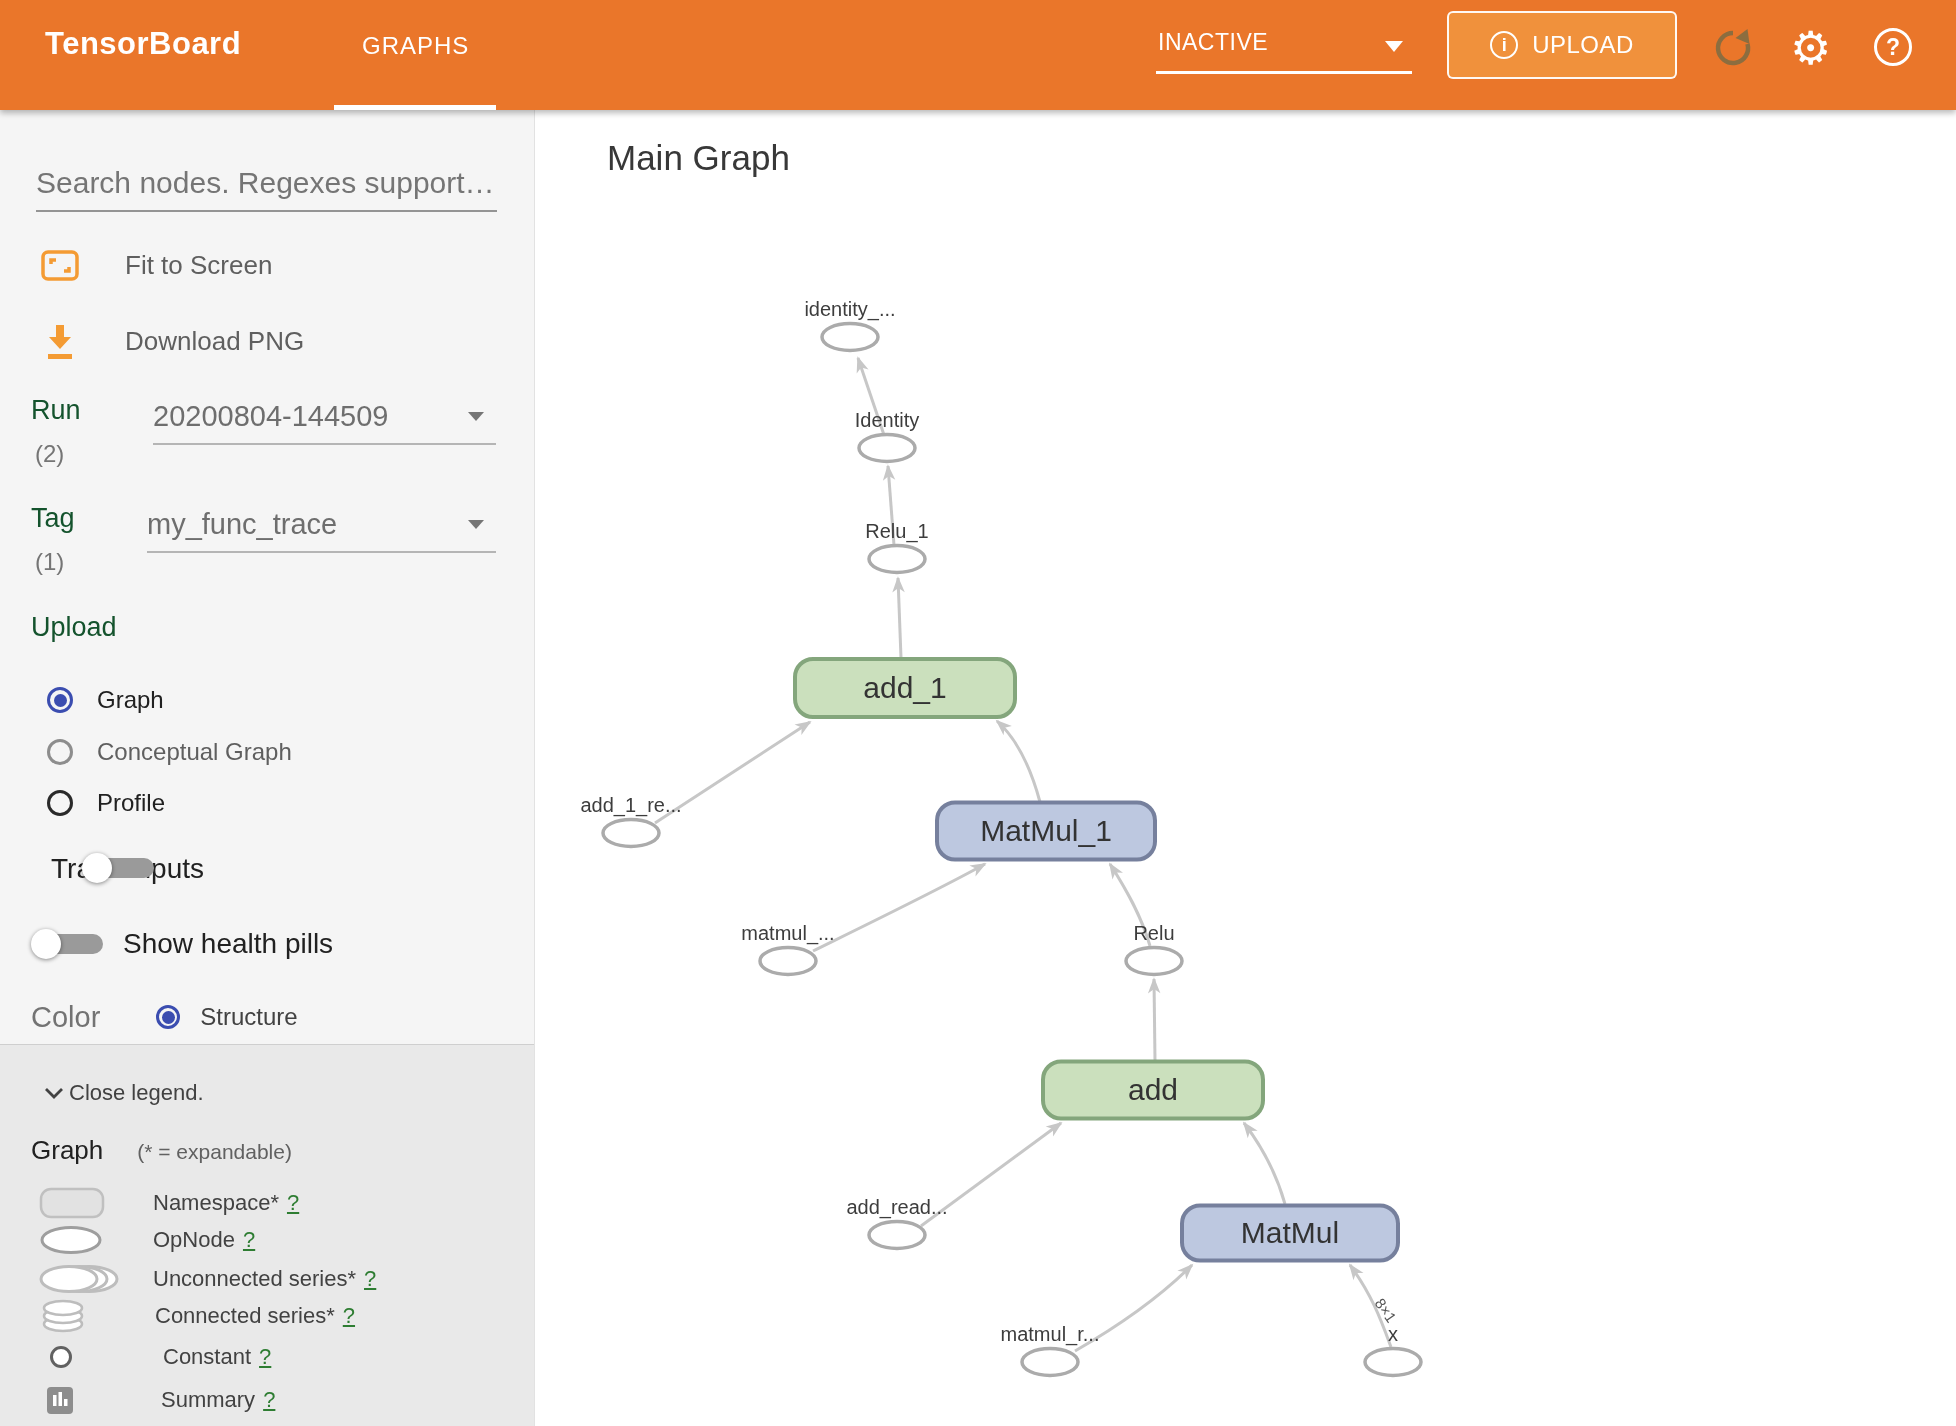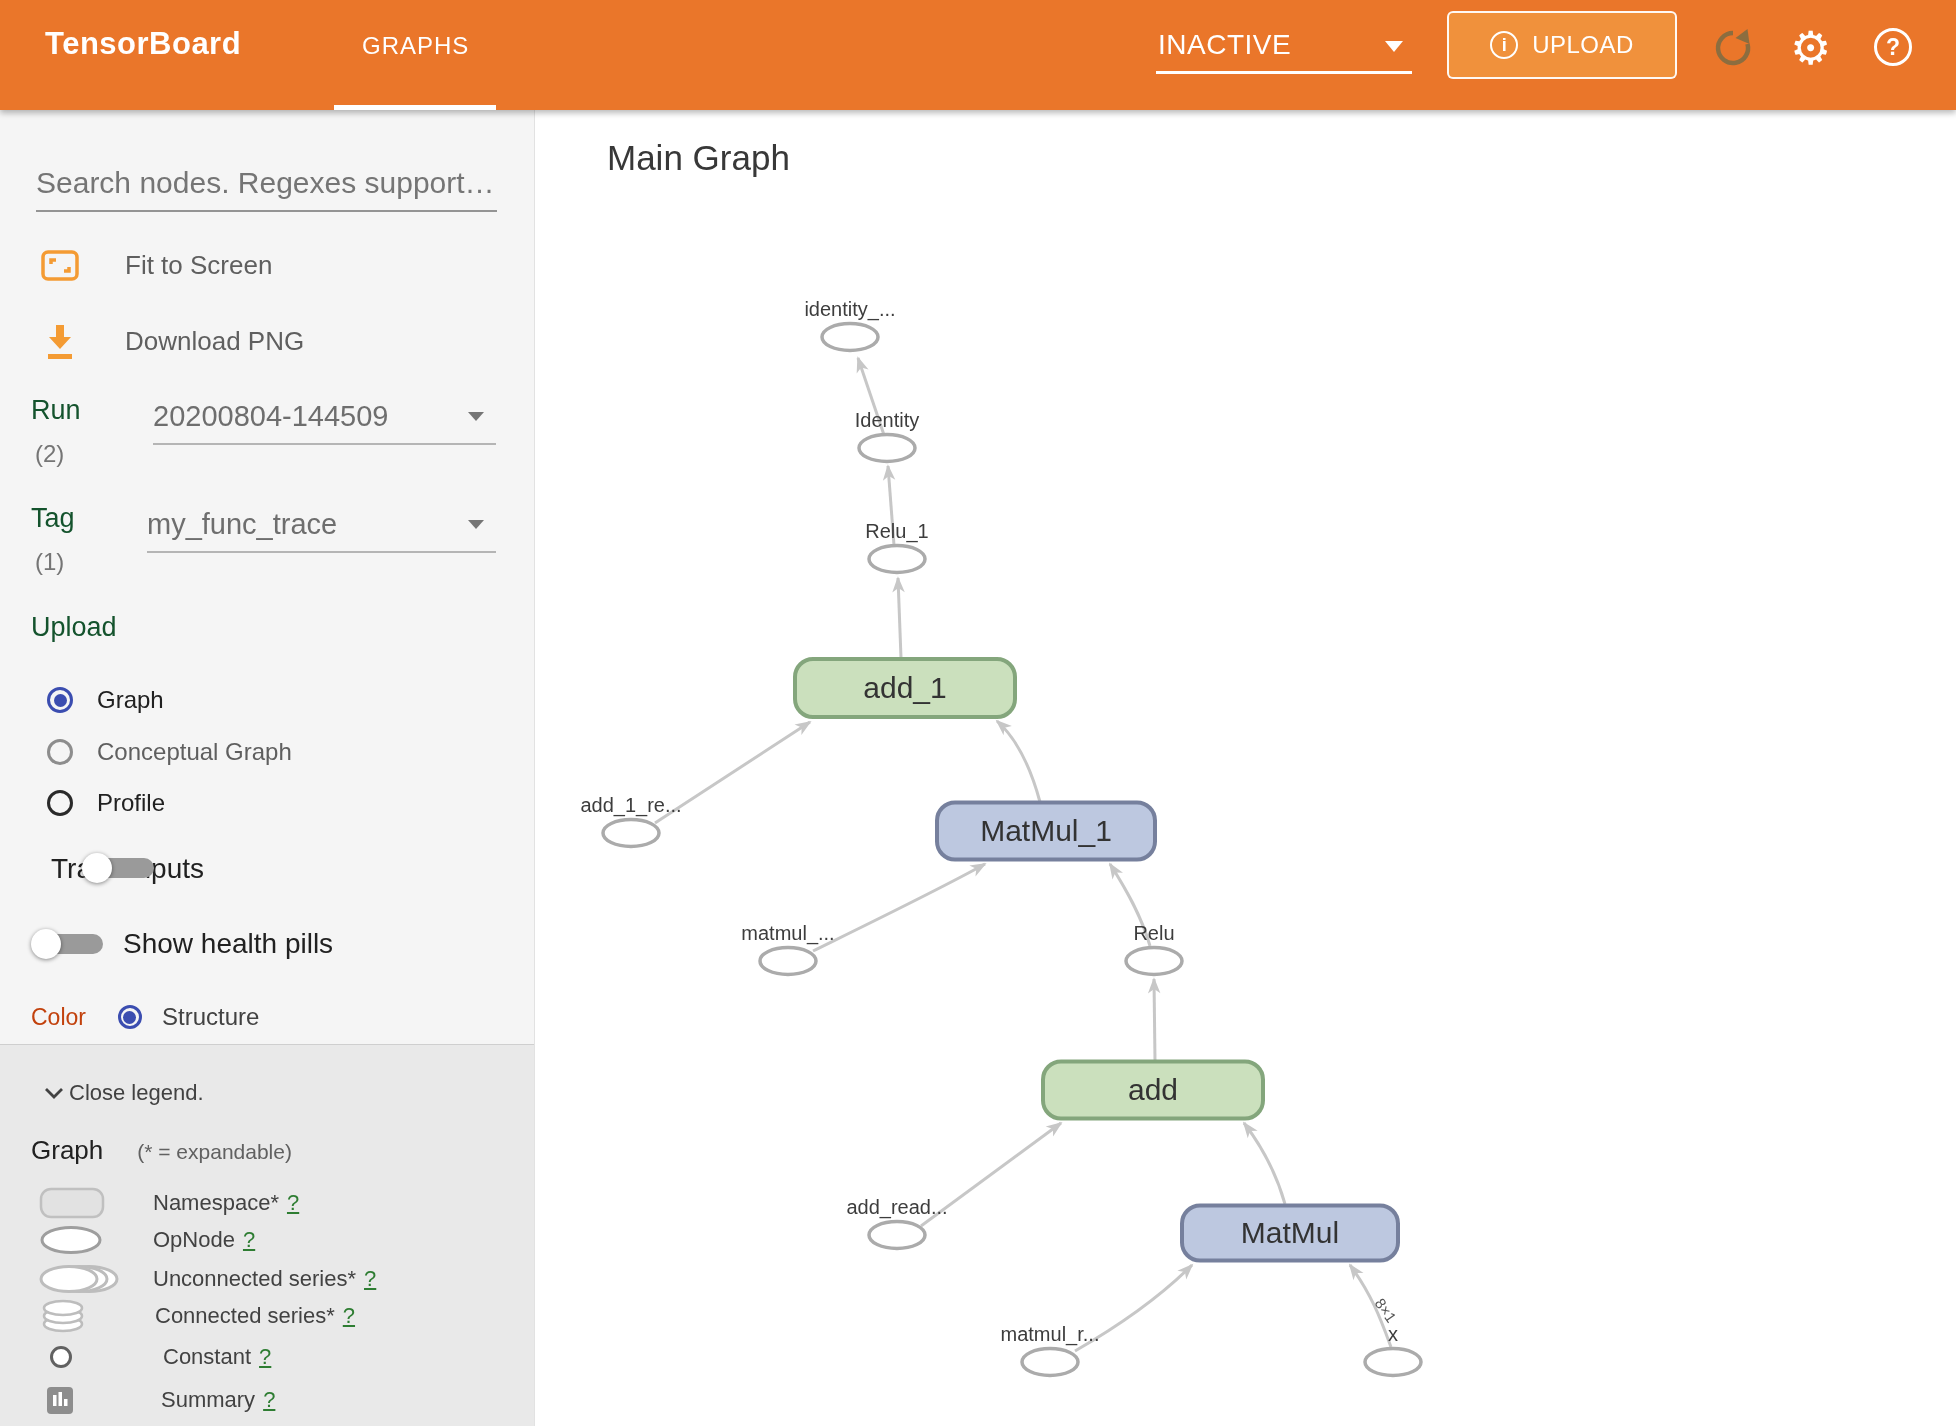--- a/index.html
+++ b/index.html
@@ -5,21 +5,21 @@
   html,body{margin:0;padding:0;}
   body{font-family:"Liberation Sans",sans-serif;background:#fff;}
   #app{position:relative;width:1956px;height:1426px;overflow:hidden;background:#fff;}
 
   
   #header{position:absolute;left:0;top:0;width:1956px;height:110px;background:#ea762a;z-index:10;
           box-shadow:0 3px 6px rgba(0,0,0,.28);}
   .brand{position:absolute;left:45px;top:26px;font-size:31px;font-weight:bold;color:#fff;letter-spacing:.5px;}
   .tab{position:absolute;left:362px;top:32px;font-size:24px;color:#fff;letter-spacing:1px;cursor:pointer;}
   .tab-indicator{position:absolute;left:334px;top:105px;width:162px;height:5px;background:#fff;}
-  .status-select{position:absolute;left:1158px;top:29px;width:254px;height:44px;color:#fff;font-size:28px;letter-spacing:.5px;cursor:pointer;}
+  .status-select{position:absolute;left:1158px;top:29px;width:254px;height:44px;color:#fff;font-size:23px;letter-spacing:.5px;cursor:pointer;}
   .status-underline{position:absolute;left:1156px;top:71px;width:256px;height:3px;background:#fff;}
   .caret-down-white{position:absolute;left:1385px;top:41px;width:0;height:0;
           border-left:9px solid transparent;border-right:9px solid transparent;border-top:11px solid #fff;}
   .upload-btn{position:absolute;left:1447px;top:11px;width:230px;height:68px;box-sizing:border-box;
           background:#f0913c;border:2px solid rgba(255,255,255,.95);border-radius:6px;
           display:flex;align-items:center;justify-content:center;gap:14px;color:#fff;cursor:pointer;}
   .upload-btn .label{font-size:24px;letter-spacing:.5px;}
   .info-circle{width:28px;height:28px;border:2.5px solid #fff;border-radius:50%;box-sizing:border-box;
           display:flex;align-items:center;justify-content:center;font-size:18px;font-weight:bold;}
   .hdr-icon{position:absolute;cursor:pointer;}
@@ -54,21 +54,21 @@
   .radio.dark{border:3px solid #2a2a2a;}
   .radio-label{font-size:24px;color:#212121;}
   .radio-label.dim{color:#5f5f5f;}
   .toggle-row{position:absolute;left:31px;display:flex;align-items:center;height:30px;}
   .switch{position:relative;width:72px;height:30px;cursor:pointer;}
   .switch .track{position:absolute;left:10px;top:5px;width:62px;height:20px;border-radius:10px;background:#9a9a9a;}
   .switch .knob{position:absolute;left:0;top:0;width:30px;height:30px;border-radius:50%;background:#fff;
            box-shadow:0 1px 4px rgba(0,0,0,.45);}
   .toggle-label{margin-left:20px;font-size:28px;color:#212121;}
   .color-row{position:absolute;left:31px;top:892px;display:flex;align-items:center;height:30px;}
-  .color-row .clabel{font-size:23px;color:#c2410c;margin-right:32px;}
+  .color-row .clabel{font-size:29px;color:#737373;margin-right:56px;}
   .color-row .radio{width:24px;height:24px;}
   .color-row .mode{margin-left:20px;font-size:24px;color:#424242;}
   .close-legend{position:absolute;left:44px;top:970px;display:flex;align-items:center;gap:5px;cursor:pointer;}
   .close-legend span{font-size:22px;color:#424242;}
   .legend-head{position:absolute;left:31px;top:1025px;display:flex;align-items:baseline;gap:34px;}
   .legend-head .g{font-size:26px;color:#212121;}
   .legend-head .sub{font-size:21px;color:#616161;}
   .legend-row{position:absolute;left:39px;display:flex;align-items:center;height:32px;}
   .licon{width:114px;display:flex;align-items:center;}
   .legend-label{font-size:22px;color:#424242;}

